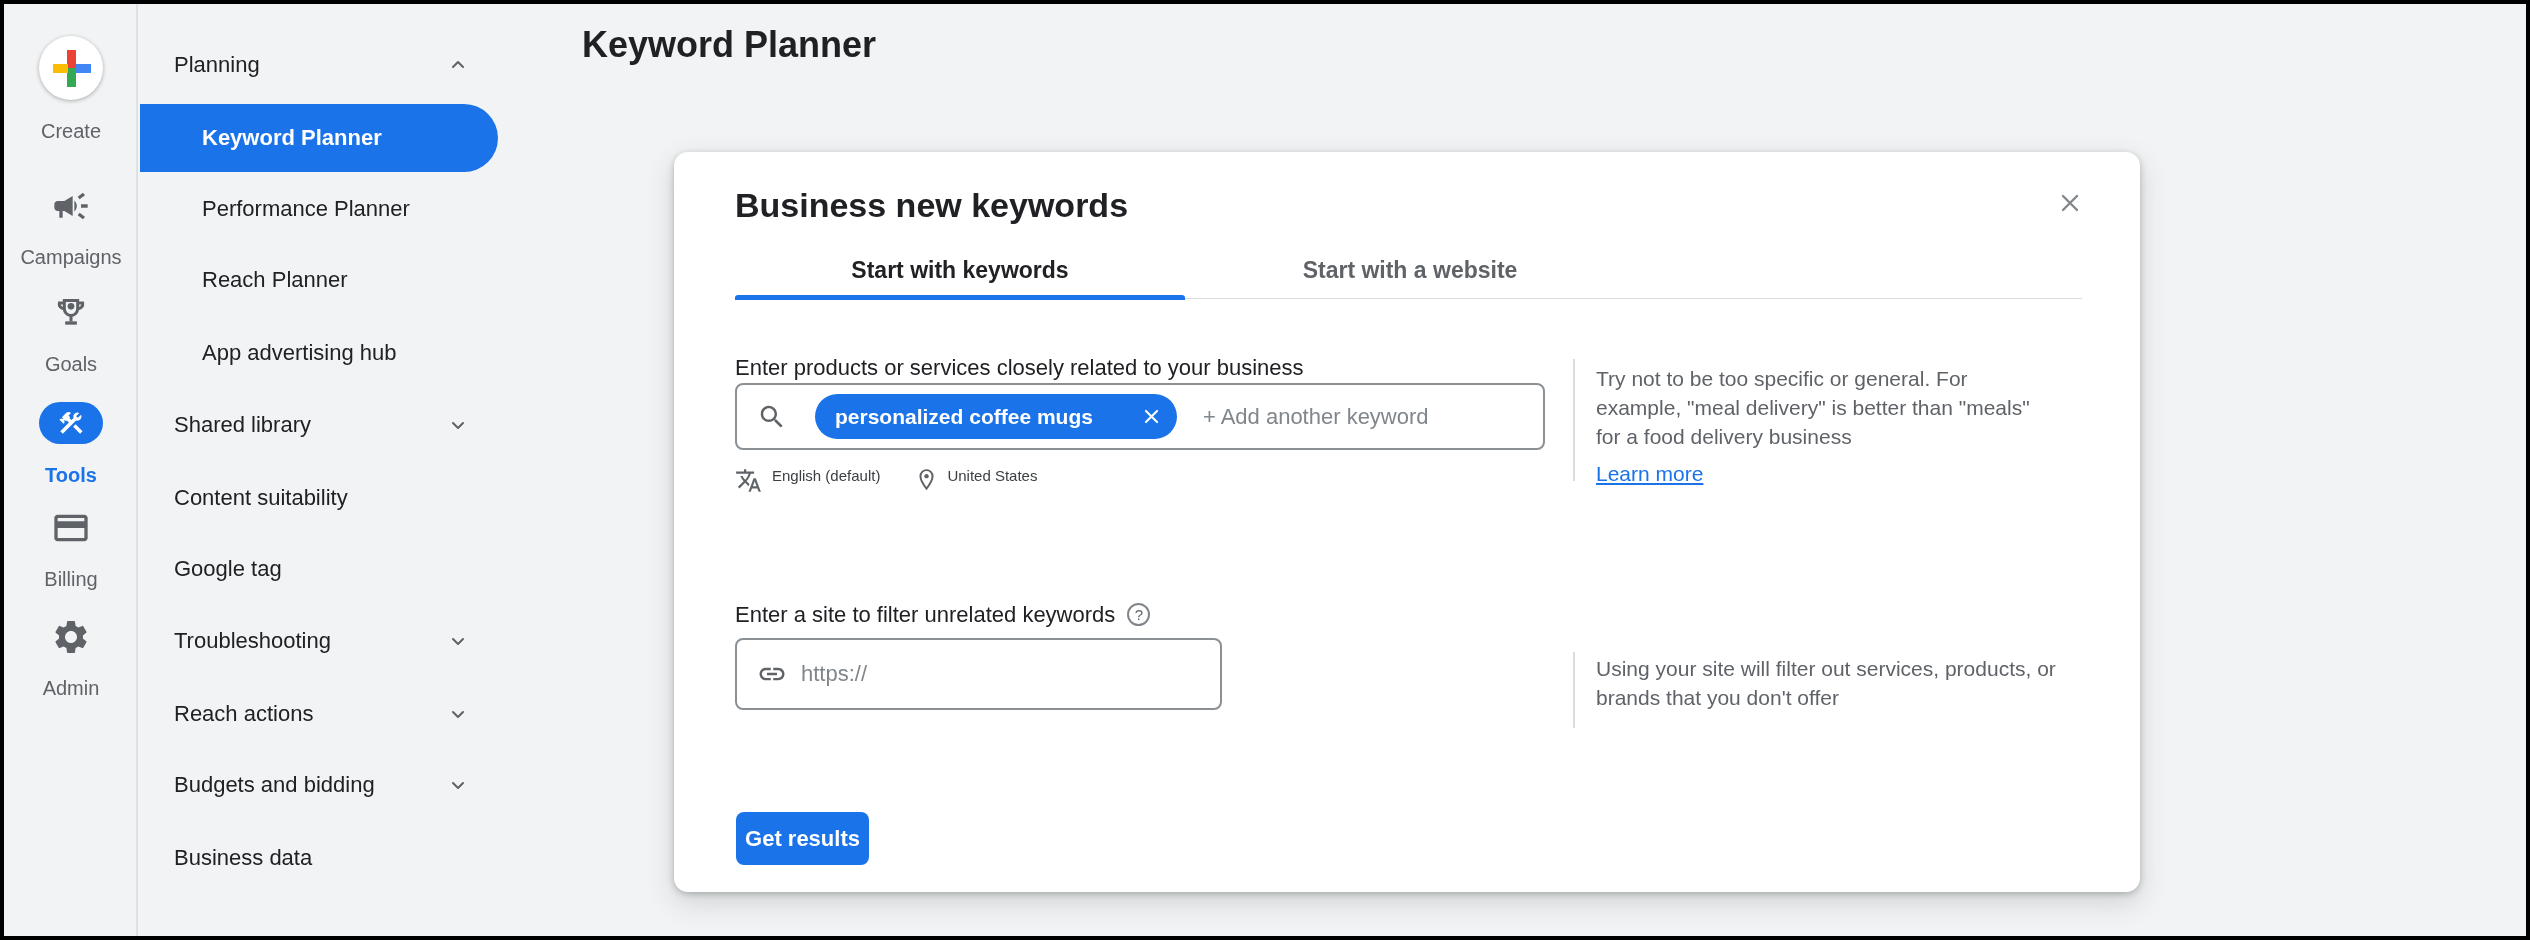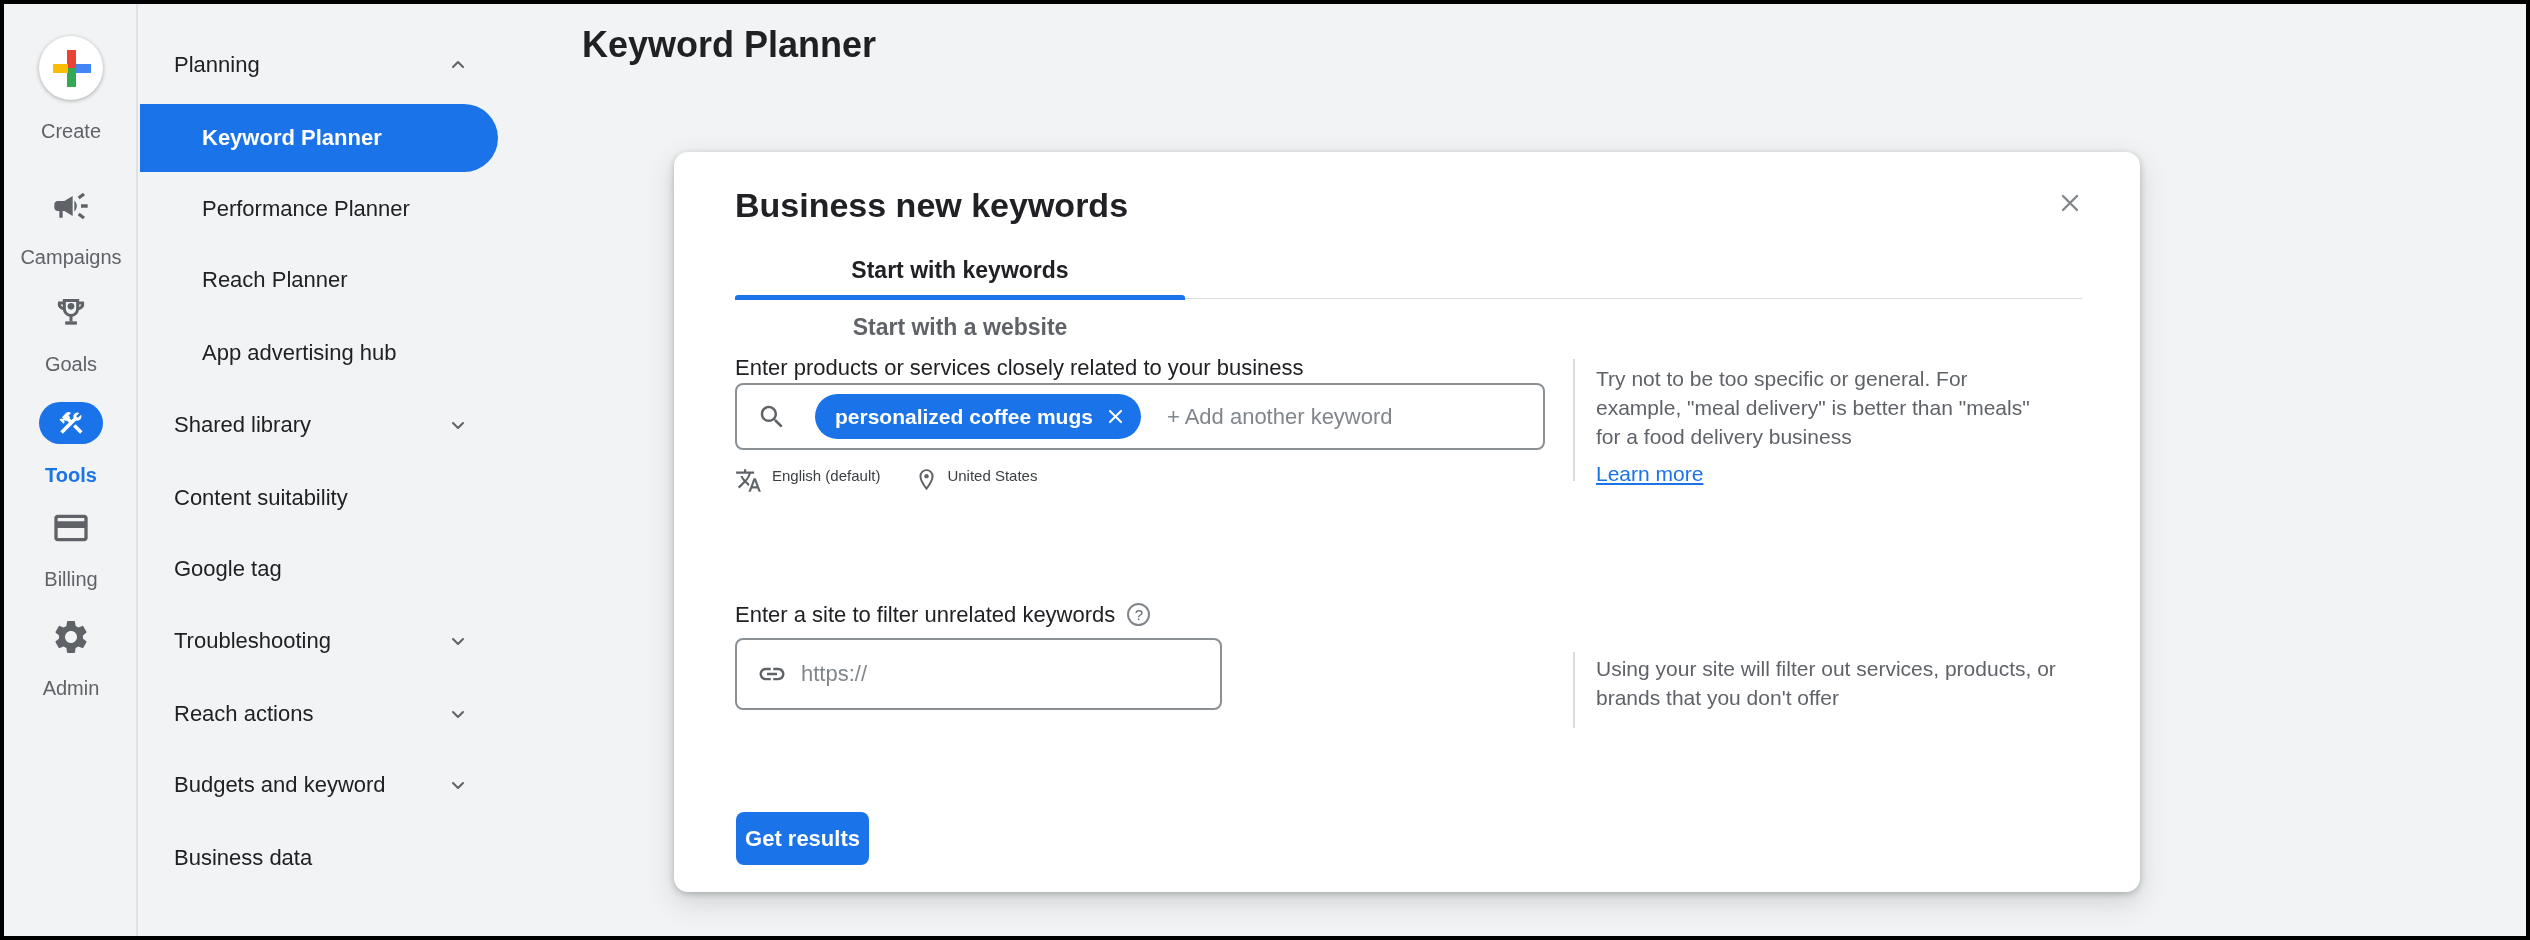--- a/index.html
+++ b/index.html
@@ -39,34 +39,34 @@
   
   .modal { position:absolute; left:670px; top:148px; width:1466px; height:740px;
            background:#fff; border-radius:14px;
            box-shadow:0 2px 6px rgba(60,64,67,.3), 0 10px 28px rgba(60,64,67,.18); }
   .modal-title { position:absolute; left:61px; top:34px; font-size:34px;
                  color:#202124; }
   .modal-close { position:absolute; left:1382px; top:37px; width:28px; height:28px;
                  cursor:pointer; }
 
   .tabbar { position:absolute; left:61px; top:90px; width:1347px; height:57px;
-            border-bottom:1px solid #dadce0; display:flex;flex-direction:column; }
+            border-bottom:1px solid #dadce0; display:flex; }
   .tab { position:relative; width:450px; height:57px; text-align:center;
          line-height:57px; font-size:23px; font-weight:bold; color:#5f6368;
          cursor:pointer; }
   .tab.active { color:#202124; }
   .tab-underline { position:absolute; left:0; bottom:-1px; width:100%; height:5px;
                    background:#1a73e8; border-radius:3px 3px 0 0; }
 
   .field-label { position:absolute; left:61px; font-size:22px; color:#202124; }
   .kw-box { position:absolute; left:61px; top:231px; width:810px; height:67px;
             border:2px solid #8b9095; border-radius:8px; display:flex;
             align-items:center; padding-left:20px; background:#fff; }
   .chip { margin-left:28px; height:45px; border-radius:23px; background:#1a73e8;
-          display:flex; align-items:center; padding:0 16px 0 20px; cursor:pointer; }
+          display:flex; align-items:center; padding:0 16px 0 20px; cursor:pointer;gap:36px; }
   .chip-text { color:#fff; font-size:21px; font-weight:bold; white-space:nowrap; }
   .chip-x { margin-left:13px; width:19px; height:19px; cursor:pointer; }
   .kw-input { flex:1; border:none; outline:none; margin-left:26px; font-size:22px;
               color:#202124; font-family:inherit; background:transparent; min-width:50px;}
   .kw-input::placeholder, .url-input::placeholder { color:#80868b; }
 
   .lang-row { position:absolute; left:61px; top:315px; display:flex;
               align-items:flex-start; font-size:15px; color:#3c4043; }
 
   .help-circle { display:inline-flex; width:23px; height:23px; border:2px solid #80868b;
@@ -199,21 +199,21 @@
     </div>
 
     <div class="nav-row" style="top:688px">
       <span>Reach actions</span>
       <svg class="nav-chevron" viewBox="0 0 24 24">
         <path d="M7 10l5 5 5-5" fill="none" stroke="#5f6368" stroke-width="2" stroke-linecap="round" stroke-linejoin="round"></path>
       </svg>
     </div>
 
     <div class="nav-row" style="top:759px">
-      <span>Budgets and keyword</span>
+      <span>Budgets and bidding</span>
       <svg class="nav-chevron" viewBox="0 0 24 24">
         <path d="M7 10l5 5 5-5" fill="none" stroke="#5f6368" stroke-width="2" stroke-linecap="round" stroke-linejoin="round"></path>
       </svg>
     </div>
 
     <div class="nav-row" style="top:832px">
       <span>Business data</span>
     </div>
   </nav>
 

